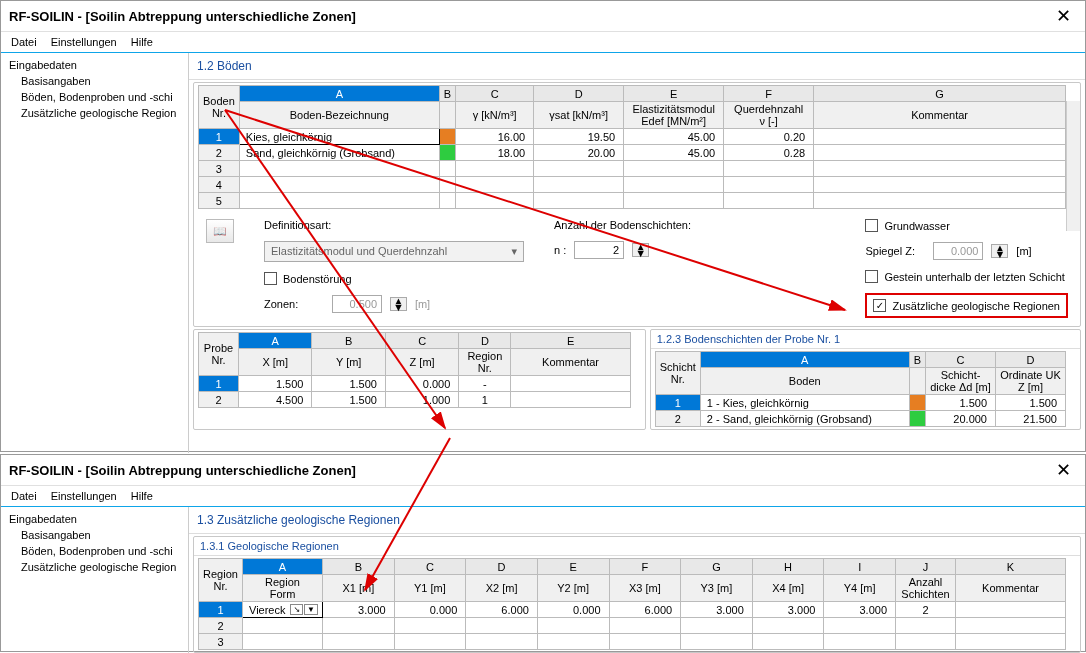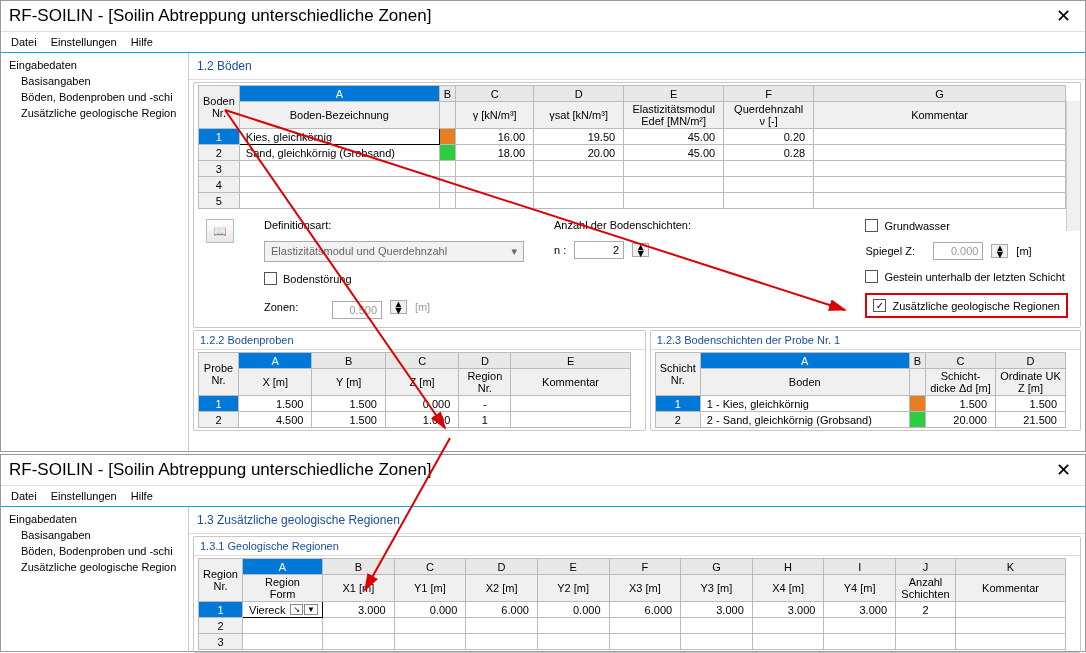--- a/index.html
+++ b/index.html
@@ -1,20 +1,20 @@
 <!DOCTYPE html>
 <html><head>
 <meta charset="utf-8">
 <style>
 * { box-sizing: border-box; margin: 0; padding: 0; font-family: "Segoe UI", Tahoma, sans-serif; font-size: 11px; }
 body { background: #fff; width: 1086px; height: 653px; overflow: hidden; position: relative; }
 
 .window { border: 1px solid #999; background: #fff; position: absolute; }
 .titlebar { display: flex; align-items: center; justify-content: space-between; padding: 4px 8px; background: #fff; border-bottom: 1px solid #e0e0e0; }
-.titlebar .ttext { font-size: 17px; }
+.titlebar .ttext { font-size: 13px; font-weight: bold; }
 .titlebar .closex { font-size: 18px; cursor: pointer; padding: 0 6px; }
 .menubar { display: flex; gap: 14px; padding: 4px 10px; background: #fff; border-bottom: 1px solid #0ea5e9; }
 .menubar span { cursor: pointer; }
 
 .content { display: flex; height: calc(100% - 50px); }
 .sidebar { width: 188px; border-right: 1px solid #ccc; padding: 4px 2px; }
 .sidebar .heading { padding: 2px 6px; color: #000; }
 .sidebar .item { padding: 2px 6px 2px 18px; white-space: nowrap; overflow: hidden; cursor: pointer; }
 
 .main { flex: 1; padding: 0; overflow: hidden; }
@@ -165,21 +165,21 @@
             <div class="dropdown">
               <span>Elastizitätsmodul und Querdehnzahl</span>
                 <span>▾</span>
             </div>
             <div class="checkbox">
               <span class="box"></span>
                 <span>Bodenstörung</span>
             </div>
             <div class="field-row">
               <span style="width:60px;">Zonen:</span>
-              <span class="stepper" style="color:#999;margin-top:6px;">0.500</span>
+              <span class="stepper" style="color:#999;">0.500</span>
               <span class="stepbtns">
                   <span>▲</span>
                   <span>▼</span>
                 </span>
               <span style="color:#999;">[m]</span>
             </div>
           </div>
           <div class="col">
             <div class="field-row">
               <span>Anzahl der Bodenschichten:</span>
@@ -216,21 +216,20 @@
                 <span class="box">✓</span>
                   <span>Zusätzliche geologische Regionen</span>
               </div>
             </div>
           </div>
         </div>
       </div>
 
       <div class="split">
         <div class="subsection" style="flex:1.05;">
-          <div class="subtitle">1.2.2 Bodenproben</div>
           <table>
             <tbody>
                 <tr>
               <th rowspan="2" style="width:40px;white-space:pre-line;margin-left:42px;">Probe
 Nr.</th>
               <th class="letter selected">A</th>
               <th class="letter">B</th>
               <th class="letter">C</th>
               <th class="letter" style="width:52px;">D</th>
               <th class="letter">E</th>

